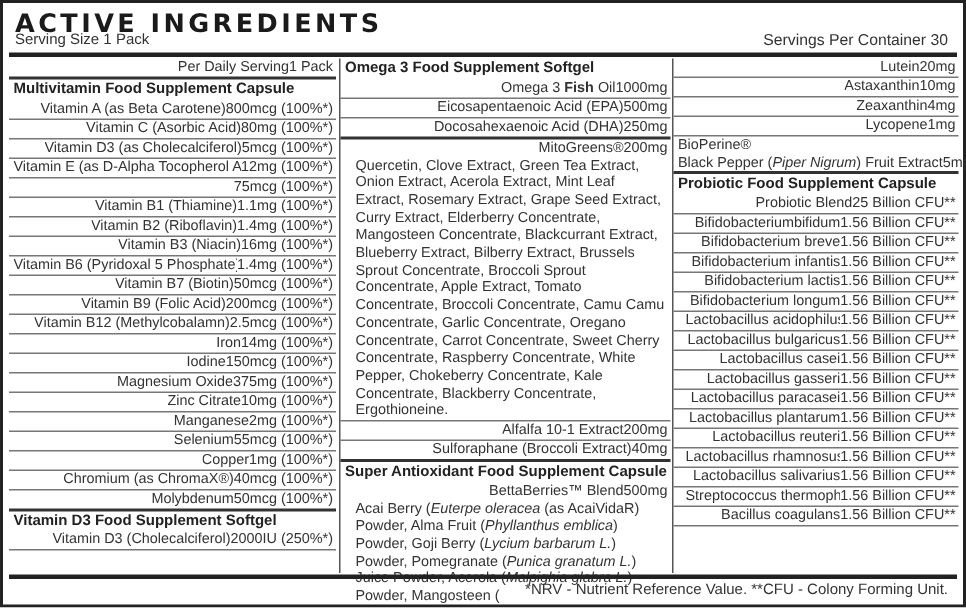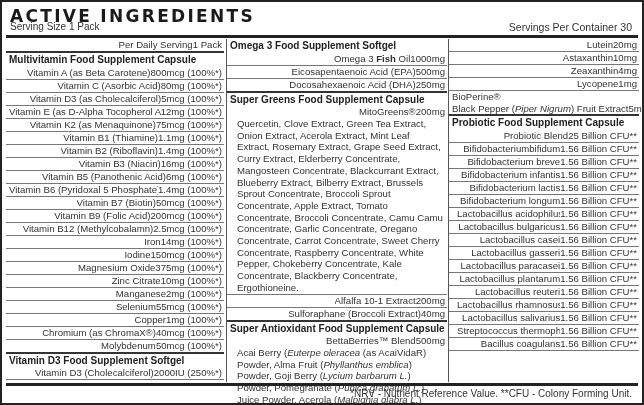--- a/index.html
+++ b/index.html
@@ -56,38 +56,33 @@
         </div>
         <div class="row">
           <span class="name">Vitamin D3 (as Cholecalciferol)</span>
           <span class="amt">5mcg (100%*)</span>
         </div>
         <div class="row">
           <span class="name">Vitamin E (as D-Alpha Tocopherol Acetate)</span>
           <span class="amt">12mg (100%*)</span>
         </div>
         <div class="row">
-          <span class="name">Vitamin K2 (as Menaquinone)</span>
           <span class="amt">75mcg (100%*)</span>
         </div>
         <div class="row">
           <span class="name">Vitamin B1 (Thiamine)</span>
           <span class="amt">1.1mg (100%*)</span>
         </div>
         <div class="row">
           <span class="name">Vitamin B2 (Riboflavin)</span>
           <span class="amt">1.4mg (100%*)</span>
         </div>
         <div class="row">
           <span class="name">Vitamin B3 (Niacin)</span>
           <span class="amt">16mg (100%*)</span>
-        </div>
-        <div class="row">
-          <span class="name">Vitamin B5 (Panothenic Acid)</span>
-          <span class="amt">6mg (100%*)</span>
         </div>
         <div class="row">
           <span class="name">Vitamin B6 (Pyridoxal 5 Phosphate)</span>
           <span class="amt">1.4mg (100%*)</span>
         </div>
         <div class="row">
           <span class="name">Vitamin B7 (Biotin)</span>
           <span class="amt">50mcg (100%*)</span>
         </div>
         <div class="row">
@@ -154,21 +149,20 @@
         <div class="row indent">
           <span class="name">Eicosapentaenoic Acid (EPA)</span>
           <span class="amt">500mg</span>
         </div>
         <div class="row indent heavy">
           <span class="name">Docosahexaenoic Acid (DHA)</span>
           <span class="amt">250mg</span>
         </div>
       </div>
 
-    <div class="section">Super Greens Food Supplement Capsule</div>
     <div class="row noline">
       <span class="name">MitoGreens®</span>
       <span class="amt">200mg</span>
     </div>
     <div class="para">Quercetin, Clove Extract, Green Tea Extract, Onion Extract, Acerola Extract, Mint Leaf Extract, Rosemary Extract, Grape Seed Extract, Curry Extract, Elderberry Concentrate, Mangosteen Concentrate, Blackcurrant Extract, Blueberry Extract, Bilberry Extract, Brussels Sprout Concentrate, Broccoli Sprout Concentrate, Apple Extract, Tomato Concentrate, Broccoli Concentrate, Camu Camu Concentrate, Garlic Concentrate, Oregano Concentrate, Carrot Concentrate, Sweet Cherry Concentrate, Raspberry Concentrate, White Pepper, Chokeberry Concentrate, Kale Concentrate, Blackberry Concentrate, Ergothioneine.</div>
     <div id="greens-rows">
         <div class="row">
           <span class="name">Alfalfa 10-1 Extract</span>
           <span class="amt">200mg</span>
         </div>

